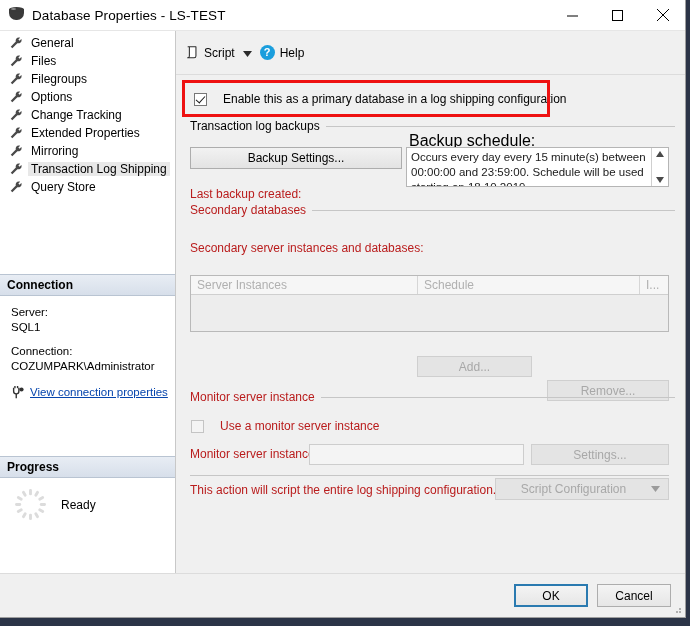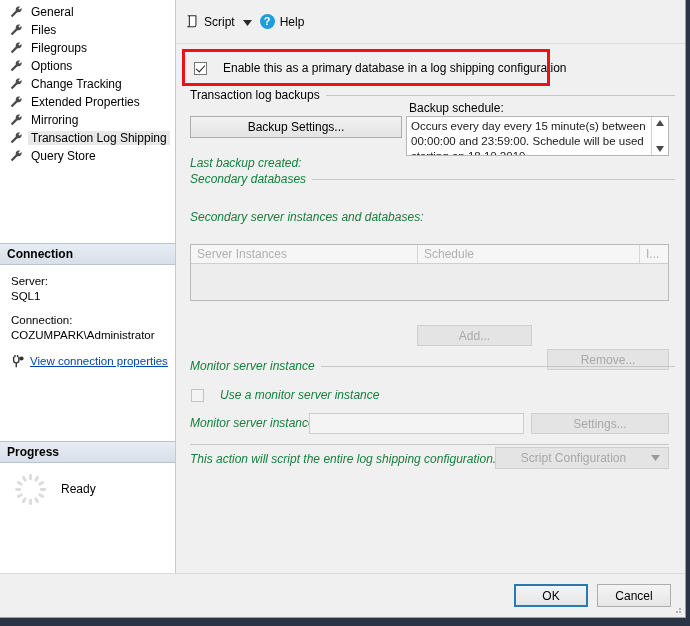--- a/index.html
+++ b/index.html
@@ -143,21 +143,21 @@
     transform: rotate(42deg);
   }
   .checkbox.disabled { border-color: #c4c4c4; background: #f4f4f4; }
   .cb-label { margin-left: 16px; font-size: 12px; }
   .groupbox {
     position: absolute; left: 0; right: 10px;
     display: flex; align-items: center;
   }
   .group-title { font-size: 12px; white-space: nowrap; padding-right: 6px; }
   .group-line { flex: 1; height: 1px; background: #c6c6c6; }
-  .dim { color: #15803d; font-style: italic; }
+  .dim { color: #b91c1c; }
   .btn {
     background: linear-gradient(to bottom,#f2f2f2 0%,#e3e3e3 100%);
     border: 1px solid #adadad;
     font-size: 12px; color: #000;
     display: flex; align-items: center; justify-content: center;
     font-family: "Liberation Sans", sans-serif;
   }
   .btn.disabled {
     background: #e4e4e4; border-color: #cfcfcf; color: #a8a8a8;
   }
@@ -219,20 +219,46 @@
     font-size: 12px;
   }
   #resize-grip { position: absolute; right: 3px; bottom: 2px; }
 </style>
 </head>
 <body>
 
 <div id="desktop">
   <div id="window">
 
+    <div id="titlebar">
+      <div id="db-icon">
+        <div class="body"></div>
+          <div class="top"></div>
+          <div class="shine"></div>
+      </div>
+      <div id="title-text">Database Properties - LS-TEST</div>
+      <div id="winbtns">
+        <div class="winbtn">
+          <svg width="11" height="11" viewBox="0 0 11 11">
+              <line x1="0" y1="6" x2="11" y2="6" stroke="#000" stroke-width="1"></line>
+            </svg>
+        </div>
+        <div class="winbtn">
+          <svg width="11" height="11" viewBox="0 0 11 11">
+              <rect x="0.5" y="0.5" width="10" height="10" fill="none" stroke="#000" stroke-width="1"></rect>
+            </svg>
+        </div>
+        <div class="winbtn">
+          <svg width="12" height="12" viewBox="0 0 12 12">
+              <line x1="0" y1="0" x2="12" y2="12" stroke="#000" stroke-width="1"></line>
+              <line x1="12" y1="0" x2="0" y2="12" stroke="#000" stroke-width="1"></line>
+            </svg>
+        </div>
+      </div>
+    </div>
 
     <div id="body">
 
       <div id="leftpane">
 
 
         <div id="pagelist">
           <div class="page-item">
             <svg class="wrench" viewBox="0 0 16 16">
                 <path d="M11.2 1.6a3.6 3.6 0 0 0-3.4 4.8L2 12.2l1.8 1.8 5.8-5.8a3.6 3.6 0 0 0 4.8-3.4c0-.5-.1-1-.3-1.4l-2 2-1.4-1.4 2-2c-.4-.2-.9-.4-1.5-.4z" fill="#4a4a4a"></path>
@@ -365,21 +391,21 @@
           <div class="cb-row abs" style="left:18px; top:17px;">
             <div class="checkbox checked"></div>
             <span class="cb-label">Enable this as a primary database in a log shipping configuration</span>
           </div>
 
           <div class="groupbox" style="left:14px; top:44px;">
             <span class="group-title">Transaction log backups</span>
             <span class="group-line"></span>
           </div>
 
-          <div class="abs" style="left:233px; top:57px; font-size:12px;">Backup schedule:</div>
+          <div class="abs" style="left:233px; top:57px; font-size:16px;">Backup schedule:</div>
 
           <div class="btn abs" style="left:14px; top:72px; width:212px; height:22px;">Backup Settings...</div>
 
           <div id="sched-box" class="abs" style="left:230px; top:72px; width:263px; height:40px;">
             <div id="sched-text">Occurs every day every 15 minute(s) between 00:00:00 and 23:59:00. Schedule will be used starting on 18.10.2019.</div>
             <div id="sched-scroll">
               <svg width="8" height="6" viewBox="0 0 8 6">
                   <polygon points="4,0 8,6 0,6" fill="#4a4a4a"></polygon>
                 </svg>
               <svg width="8" height="6" viewBox="0 0 8 6">

